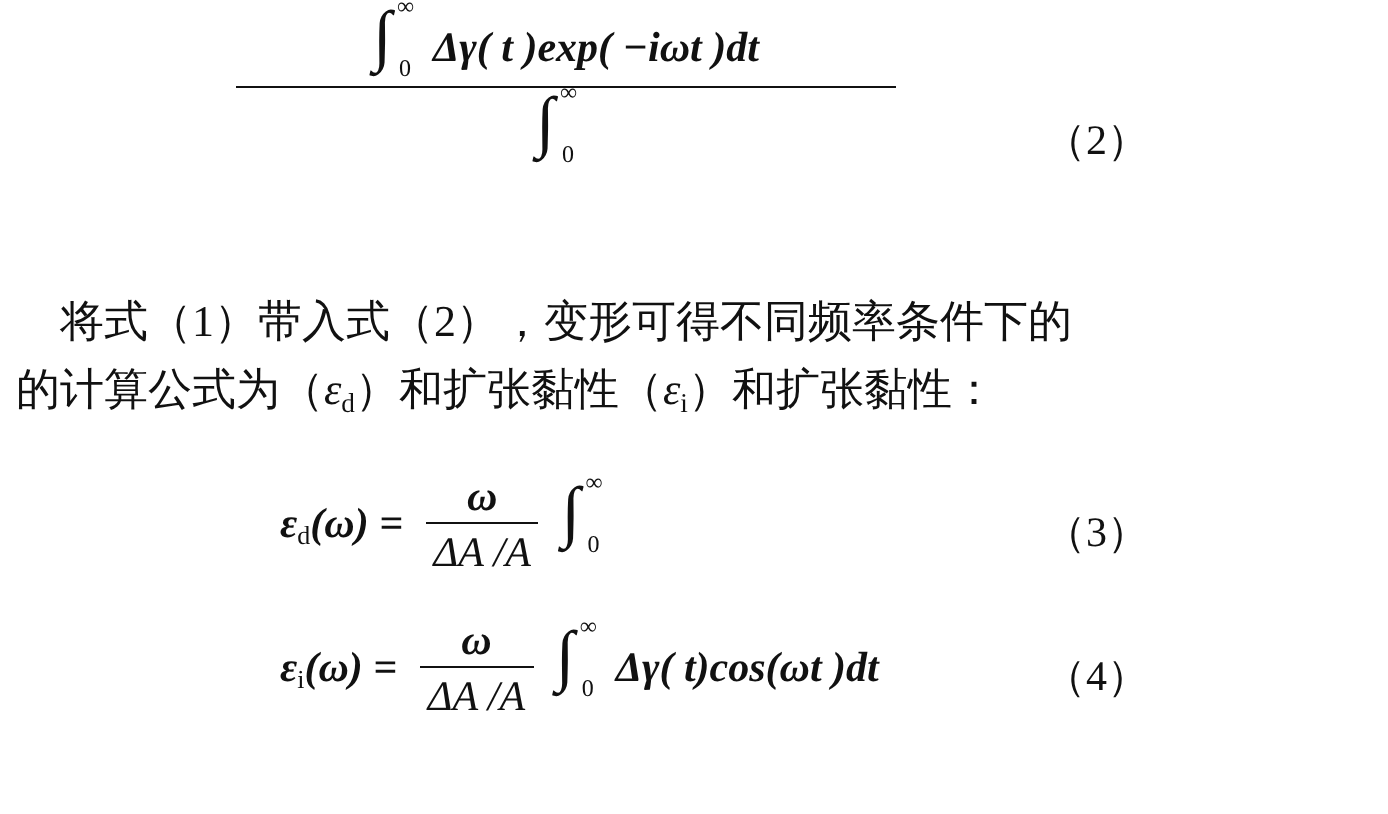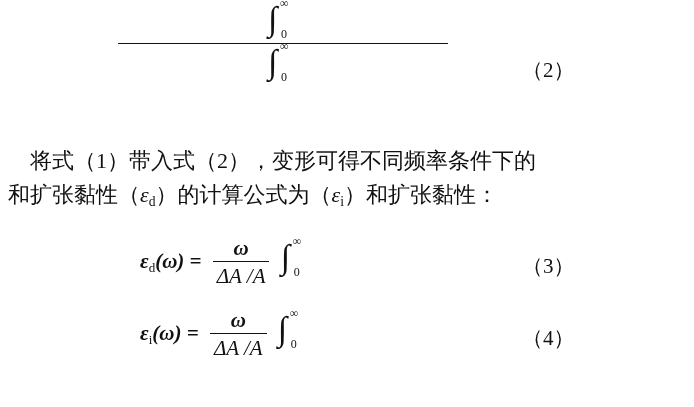--- a/index.html
+++ b/index.html
@@ -173,41 +173,41 @@
 <div class="page">
 
   <div class="eq2">
     <div class="eq2-frac">
 
       <div class="eq2-num math">
         <span class="intg">
           <span class="sign">∫</span>
           <span class="lim-top">∞</span>
           <span class="lim-bot">0</span>
-        </span>
+        </span><span class="bi">Δγ( t )exp( −iωt )dt</span>
       </div>
 
       <div class="eq2-rule"></div>
 
       <div class="eq2-den math">
         <span class="intg">
           <span class="sign">∫</span>
           <span class="lim-top">∞</span>
           <span class="lim-bot">0</span>
         </span>
       </div>
 
     </div>
     <div class="eq-num-label eq2-label">（2）</div>
   </div>
 
   <div class="para para-l1">将式（1）带入式（2），变形可得不同频率条件下的</div>
 
   <div class="para para-l2">
-    <span>和扩张黏性（</span><span class="it">ε</span><span class="sub">d</span><span>）的计算公式为（</span><span class="it">ε</span><span class="sub">i</span><span>）和扩张黏性：</span>
+    <span>的计算公式为（</span><span class="it">ε</span><span class="sub">d</span><span>）和扩张黏性（</span><span class="it">ε</span><span class="sub">i</span><span>）和扩张黏性：</span>
   </div>
 
   <div class="eqline eq3">
     <div class="eq-body math">
       <span class="bi">ε</span><span class="sub">d</span><span class="bi">(ω) =</span>
       <span class="sfrac">
         <span class="n bi">ω</span>
         <span class="bar"></span>
         <span class="d it">ΔA /A</span>
       </span>
@@ -225,18 +225,18 @@
       <span class="bi">ε</span><span class="sub">i</span><span class="bi">(ω) =</span>
       <span class="sfrac">
         <span class="n bi">ω</span>
         <span class="bar"></span>
         <span class="d it">ΔA /A</span>
       </span>
       <span class="intg">
         <span class="sign">∫</span>
         <span class="lim-top">∞</span>
         <span class="lim-bot">0</span>
-      </span>
+      </span><span class="bi">Δγ( t)cos(ωt )dt</span>
     </div>
     <div class="lbl eq4-label">（4）</div>
   </div>
 
 </div>
 
 </body></html>

